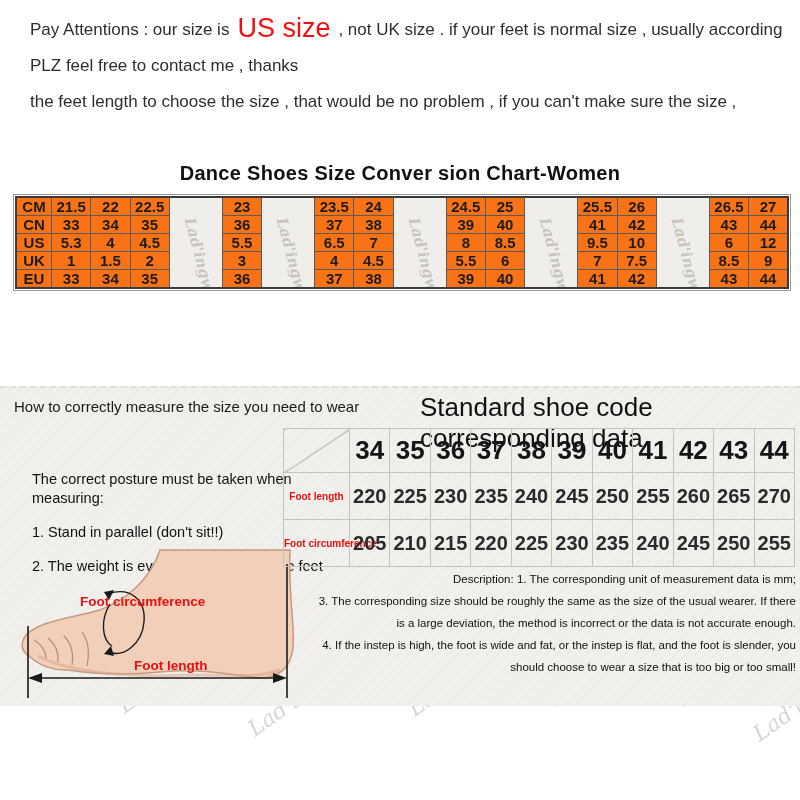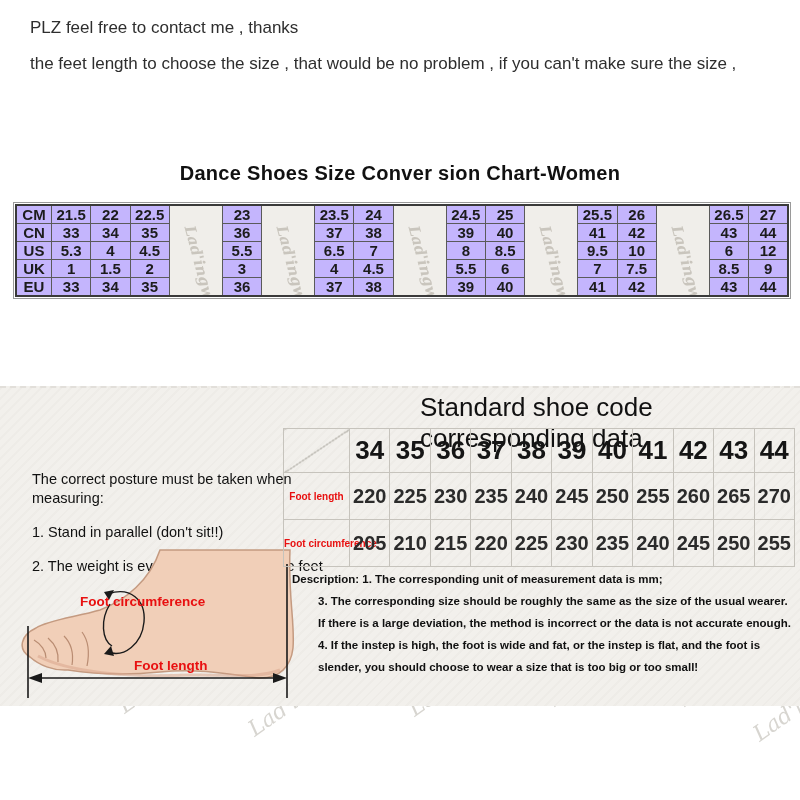--- a/index.html
+++ b/index.html
@@ -11,21 +11,21 @@
   }
   
   .top-note{position:absolute;left:30px;top:16px;width:750px;font-size:17px;color:#2e2e2e;}
   .top-note .line{margin-bottom:12px;line-height:24px;white-space:nowrap;}
   .top-note .hl{color:#f01010;font-size:27px;padding:0 8px;vertical-align:-2px;}
   
   .chart-title{position:absolute;left:0;top:162px;width:800px;text-align:center;
     font-size:20px;font-weight:bold;color:#111;letter-spacing:.3px;}
   table.conv{position:absolute;left:15px;top:196px;width:774px;height:88px;
     border-collapse:collapse;table-layout:fixed;
-    border:2px solid #3a3a3a;outline:1px solid #9a9a9a;outline-offset:1px;background:#c4b5fd;margin-top:8px;}
+    border:2px solid #3a3a3a;outline:1px solid #9a9a9a;outline-offset:1px;background:#f97316;}
   table.conv th,table.conv td{border:1px solid #5a5a5a;text-align:center;
     font-size:15px;font-weight:bold;color:#1c1c1c;padding:0;}
   table.conv th{width:34px;}
   table.conv td.wmcol{width:52px;background:#f0eeea;overflow:hidden;position:relative;}
   table.conv td.wmcol span{display:block;transform:rotate(75deg);
     font-family:"DejaVu Serif", serif;font-style:italic;font-size:15px;
     color:#c9c5bd;white-space:nowrap;}
   
   .panel{position:absolute;left:0;top:386px;width:800px;height:318px;background:#f2f0ec;
     background-image:repeating-linear-gradient(135deg, rgba(90,80,60,.025) 0 2px, transparent 2px 7px);
@@ -40,22 +40,22 @@
   table.shoe td,table.shoe th{border:1px solid #c6c3bc;text-align:center;padding:0;}
   table.shoe col.lab{width:66px;}
   table.shoe tr.hdr{height:44px;}
   table.shoe tr.val{height:47px;}
   table.shoe th.size{font-size:26px;font-weight:bold;color:#151515;font-family:"Liberation Sans", sans-serif;}
   table.shoe td.num{font-size:20px;font-weight:bold;color:#2b2b2b;}
   table.shoe td.diag{background:
     linear-gradient(to bottom right, transparent 49.4%, #b9b6af 49.4%, #b9b6af 51%, transparent 51%);}
   table.shoe td.rlabel{font-size:10px;font-weight:bold;color:#e81010;white-space:nowrap;overflow:visible;}
   
-  .desc{position:absolute;left:292px;top:180px;width:504px;font-size:11.5px;font-weight:bold;
-    color:#101010;line-height:22px;}
+  .desc{position:absolute;left:292px;top:180px;width:504px;font-size:11.5px;font-weight:normal;
+    color:#101010;line-height:22px;text-align:right;}
   .desc .first{white-space:nowrap;}
   .desc .items div{margin-left:26px;}
   
   .foot-wrap{position:absolute;left:8px;top:160px;width:292px;height:156px;}
   .foot-label{position:absolute;color:#e81010;font-weight:bold;}
   .lbl-circ{left:72px;top:46px;font-size:13.5px;}
   .lbl-len{left:126px;top:110px;font-size:13.5px;}
   
   .wm-layer{position:absolute;left:0;top:0;width:800px;height:800px;pointer-events:none;}
   .wm{position:absolute;font-family:"DejaVu Serif", serif;font-style:italic;
@@ -86,20 +86,21 @@
     <span class="wm" style="left: 110px; top: 662px;">Lad'ingwn</span>
     <span class="wm" style="left: 240px; top: 685px;">Lad'ingwn</span>
     <span class="wm" style="left: 400px; top: 665px;">Lad'ingwn</span>
     <span class="wm" style="left: 540px; top: 655px;">Lad'ingwn</span>
     <span class="wm" style="left: 670px; top: 655px;">Lad'ingwn</span>
     <span class="wm" style="left: 745px; top: 690px;">Lad'ingwn</span>
     <span class="wm" style="left: 520px; top: 465px;">Lad'ingwn</span>
   </div>
 
 <div class="top-note">
+  <div class="line"><span>Pay Attentions : our size is</span><span class="hl">US size</span><span>, not UK size . if your feet is normal size , usually according</span></div>
   <div class="line">PLZ feel free to contact me , thanks</div>
   <div class="line">the feet length to choose the size , that would be no problem , if you can't make sure the size ,</div>
 </div>
 
 <div class="chart-title">Dance Shoes Size Conver sion Chart-Women</div>
 <table class="conv">
   <tbody id="conv-body">
       <tr>
         <th>CM</th>
         <td>21.5</td>
@@ -187,20 +188,21 @@
         <td>40</td>
         <td>41</td>
         <td>42</td>
         <td>43</td>
         <td>44</td>
       </tr>
     </tbody>
 </table>
 
 <div class="panel">
+  <div class="measure-heading">How to correctly measure the size you need to wear</div>
   <div class="shoe-heading">Standard shoe code corresponding data</div>
 
   <div class="posture">
     <div>The correct posture must be taken when measuring:</div>
     <div>1. Stand in parallel (don't sit!!)</div>
     <div>2. The weight is evenly distributed on the feet</div>
   </div>
 
   <div class="foot-wrap">
     <svg width="292" height="156" viewBox="0 0 292 156">

